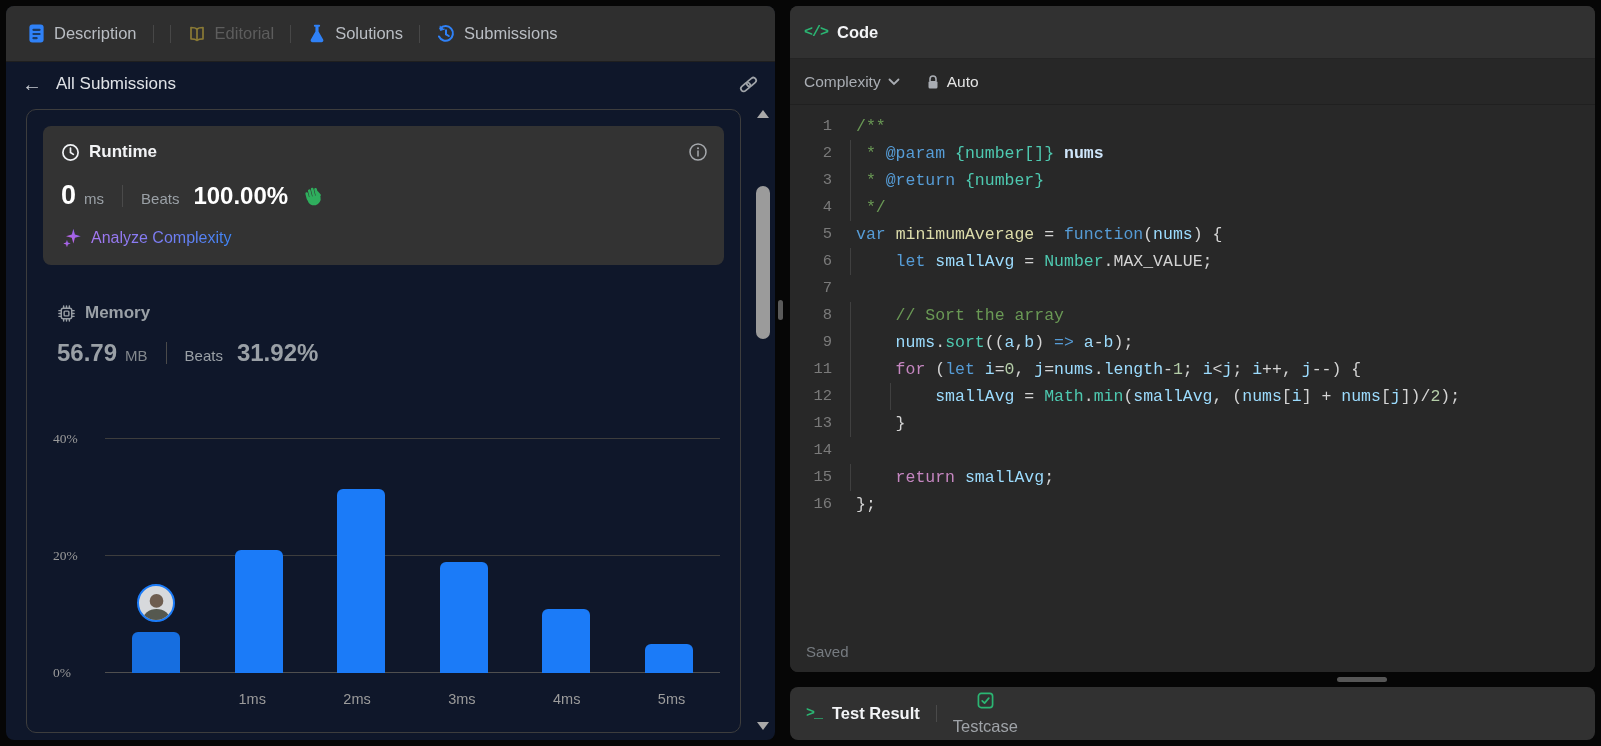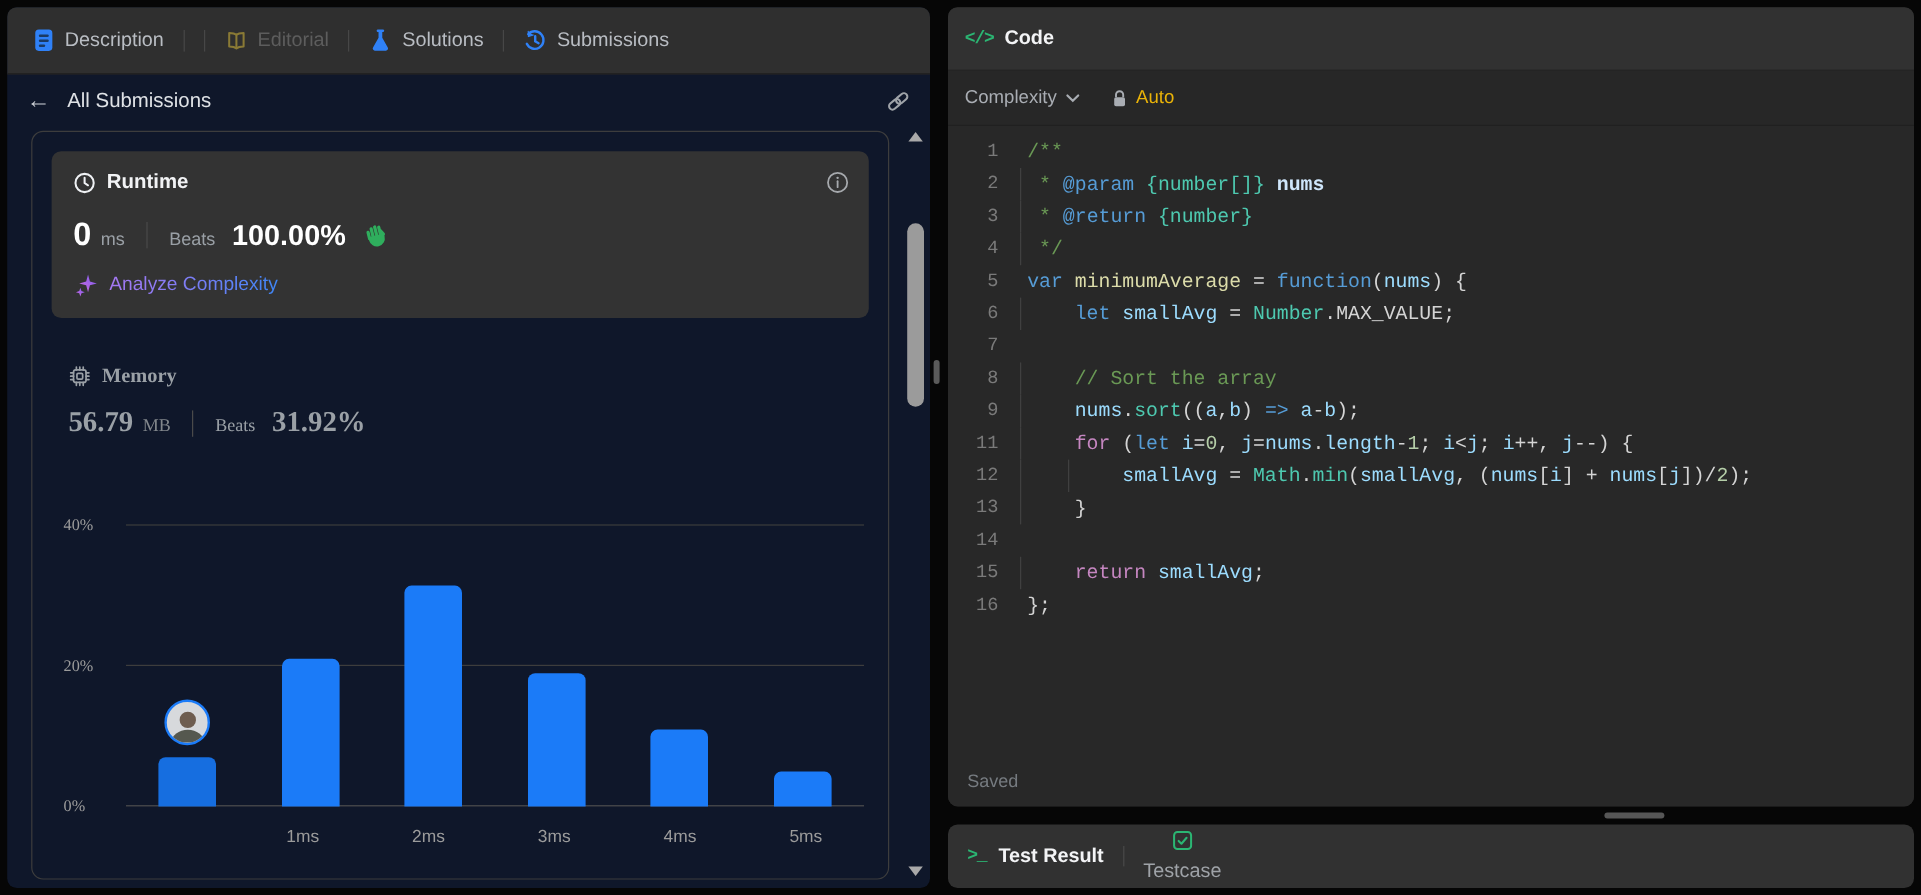--- a/index.html
+++ b/index.html
@@ -41,21 +41,21 @@
   .unit { color:#9aa0a6; font-size:15px; }
   .v-divider { width:1px; height:22px; background:#4a4a4a; margin:0 10px; align-self:center; }
   .beats-label { color:#9aa0a6; font-size:15px; }
   .beats-val { color:#ffffff; font-size:24px; font-weight:700; margin-left:6px; }
   .wave-icon { margin-left:6px; align-self:center; display:flex; }
   .analyze-row { display:flex; align-items:center; gap:8px; margin-top:16px; cursor:pointer; }
   .analyze-label { font-size:16px; font-weight:500;
       background:linear-gradient(90deg,#a678f2 0%, #7f7df5 45%, #3e86f7 100%);
       -webkit-background-clip:text; background-clip:text; color:transparent; }
 
-  .memory-block { margin-top:38px; padding:0 14px;font-family:Liberation Serif, serif; }
+  .memory-block { margin-top:38px; padding:0 14px; }
   .mem-title-row { display:flex; align-items:center; gap:9px; }
   .mem-title { color:#9aa0a6; font-size:17px; font-weight:700; }
   .mem-value-row { display:flex; align-items:baseline; margin-top:16px; gap:8px; }
   .mem-val { color:#9aa0a6; font-size:24px; font-weight:700; }
   .mem-unit { color:#7f8販388; color:#82878c; font-size:15px; }
   .mem-beats-val { color:#9aa0a6; font-size:24px; font-weight:700; margin-left:6px; }
 
   
   .chart-wrap { position:relative; margin-top:34px; height:312px; }
   .chart-plot { position:absolute; left:10px; right:4px; top:0; bottom:40px; }
@@ -77,21 +77,21 @@
   .scroll-arrow.up { top:4px; border-left:6px solid transparent; border-right:6px solid transparent; border-bottom:8px solid #a9a9a9; width:0; height:0; }
   .scroll-arrow.down { bottom:4px; border-left:6px solid transparent; border-right:6px solid transparent; border-top:8px solid #a9a9a9; width:0; height:0; }
   .scroll-thumb { position:absolute; left:1px; top:80px; width:14px; height:153px; background:#9b9b9b; border-radius:7px; cursor:pointer; }
 
   
   .code-header { height:53px; background:#313131; display:flex; align-items:center; padding:0 14px; gap:9px; border-bottom:1px solid #242424; }
   .code-logo { color:#2bb673; font-family:"Liberation Mono", monospace; font-weight:700; font-size:15px; letter-spacing:-1px; }
   .code-title { color:#f3f4f6; font-size:16.5px; font-weight:700; }
   .code-toolbar { height:46px; background:#272727; display:flex; align-items:center; padding:0 14px; border-bottom:1px solid #202020; }
   .lang-select { display:flex; align-items:center; gap:7px; color:#a9adb3; font-size:15.5px; cursor:pointer; }
-  .auto-group { display:flex; align-items:center; gap:7px; margin-left:26px; color:#eab308; font-size:15.5px; cursor:pointer; }
+  .auto-group { display:flex; align-items:center; gap:7px; margin-left:26px; color:#e5e5e5; font-size:15.5px; cursor:pointer; }
 
   .editor { flex:1 1 auto; position:relative; background:#282828; overflow:hidden; padding-top:8px;
             font-family:"Liberation Mono", monospace; font-size:16.5px; }
   .code-line { display:flex; height:27px; line-height:27px; position:relative; white-space:pre; }
   .gutter { width:58px; flex:0 0 auto; text-align:right; padding-right:16px; color:#7a7a7a; font-size:15.5px; user-select:none; }
   .lcontent { position:relative; padding-left:8px; }
   .code-line.guided .lcontent::before { content:""; position:absolute; left:2px; top:0; bottom:0; width:1px; background:#404040; }
   .code-line.guided2 .lcontent::after { content:""; position:absolute; left:42px; top:0; bottom:0; width:1px; background:#404040; }
   .tok-cm { color:#6a9955; } .tok-kw { color:#569cd6; } .tok-ty { color:#4ec9b0; }
   .tok-pm { color:#cfe6fb; font-weight:700; } .tok-pl { color:#d4d4d4; }

